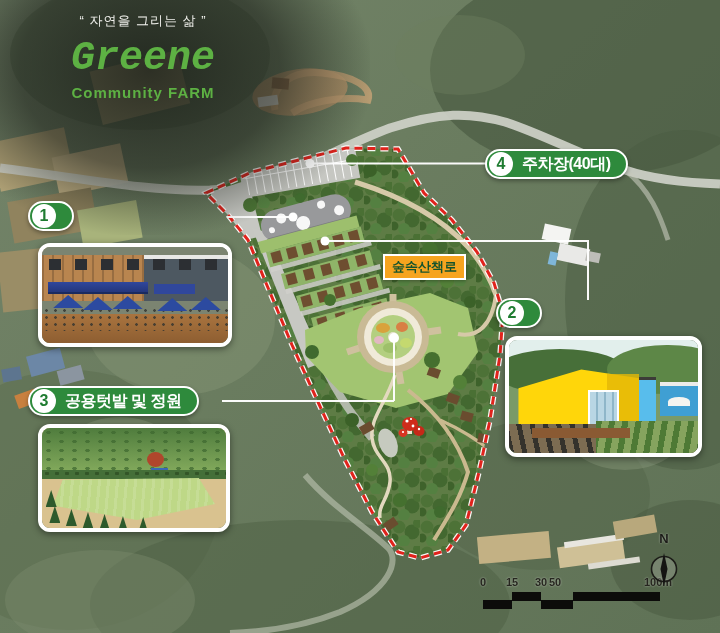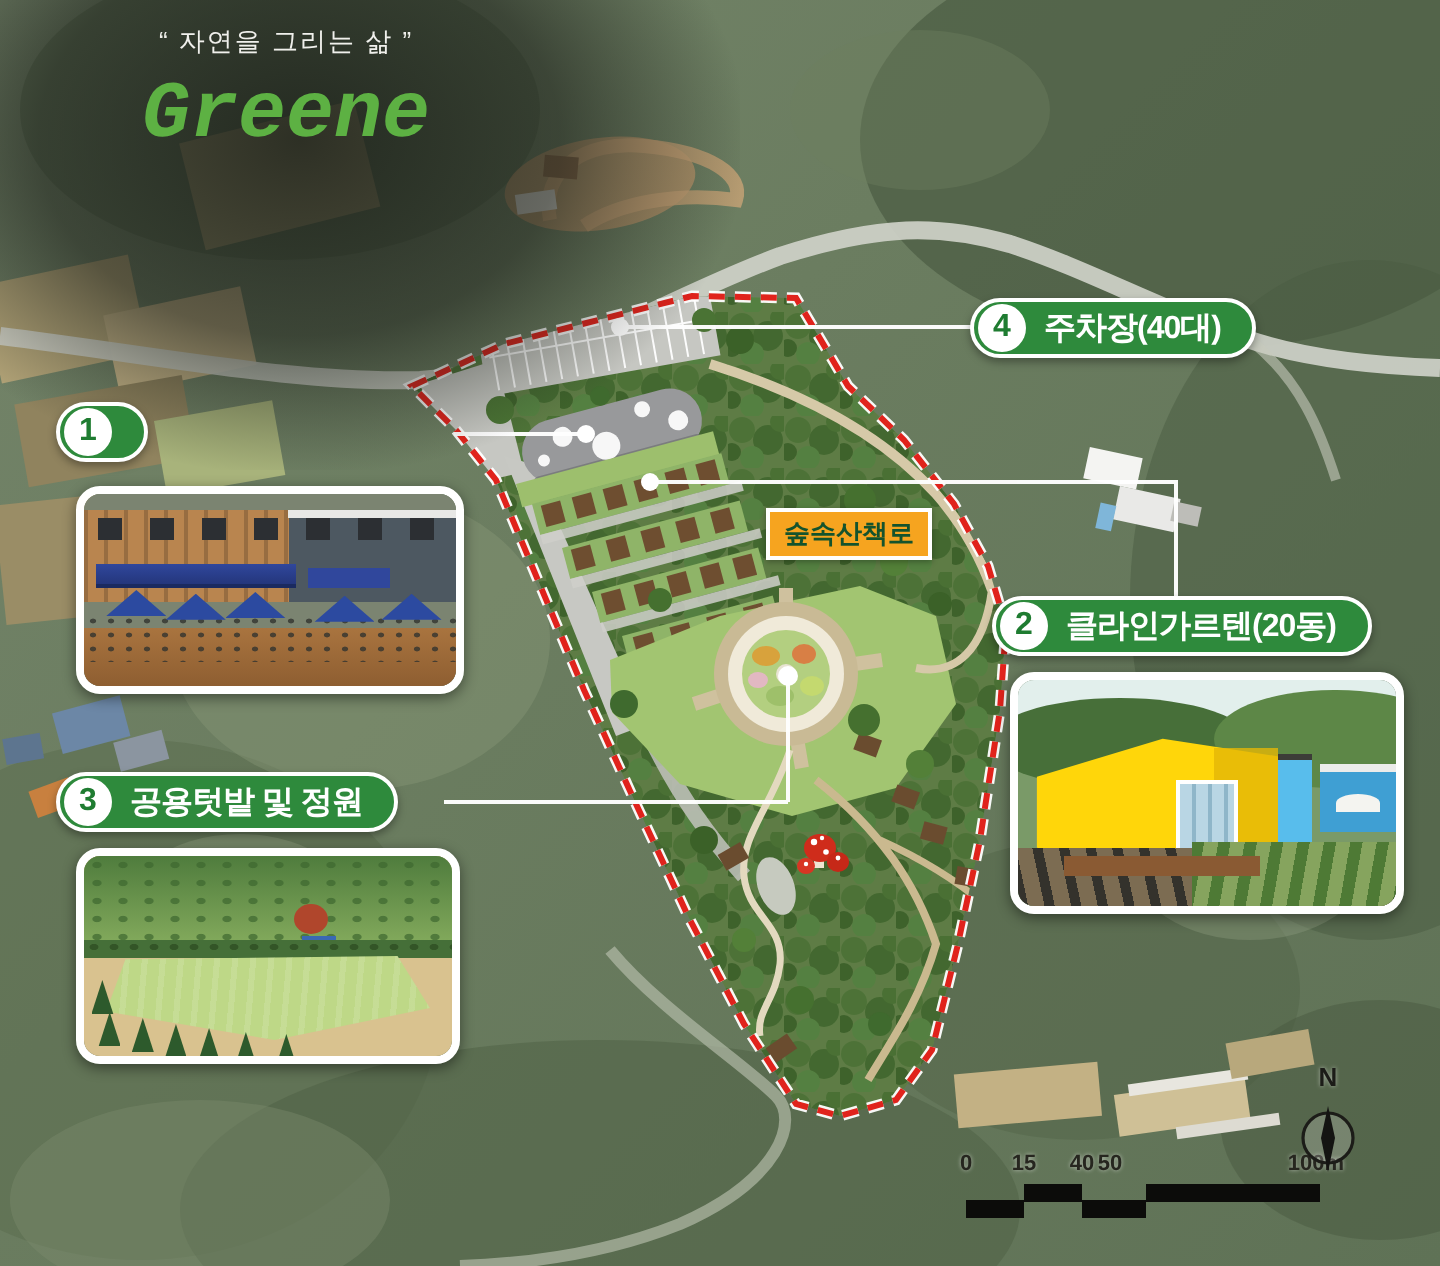--- a/index.html
+++ b/index.html
@@ -321,20 +321,21 @@
       <circle cx="293" cy="217" r="4.5"></circle>
       <circle cx="325" cy="241" r="4.5"></circle>
       <circle cx="394" cy="338" r="5"></circle>
     </g>
   </svg>
 
   <div class="title-shade"></div>
   <div class="header">
     <div class="hdr-quote">“ 자연을 그리는 삶 ”</div>
     <div class="hdr-logo">Greene</div>
+    <div class="hdr-sub">Community FARM</div>
   </div>
 
   <div class="photo" id="photo-1">
     <div class="ph-inner">
       <div class="abs p1-build"></div>
       <div class="abs p1-wood"></div>
       <div class="abs p1-trim"></div>
       <div class="abs p1-win"></div>
       <div class="abs p1-awn1"></div>
       <div class="abs p1-awn2"></div>
@@ -382,37 +383,36 @@
       <div class="abs p3-tree" style="left:52%;top:89%;"></div>
       <div class="abs p3-tree" style="left:2%;top:62%;"></div>
     </div>
   </div>
 
   <div class="callout" id="callout-1">
     <span class="num">1</span>
   </div>
   <div class="callout" id="callout-2">
     <span class="num">2</span>
-    <span class="lbl">클라인가르텐(20동)</span>
   </div>
   <div class="callout" id="callout-3">
     <span class="num">3</span>
     <span class="lbl">공용텃밭 및 정원</span>
   </div>
   <div class="callout" id="callout-4">
     <span class="num">4</span>
     <span class="lbl">주차장(40대)</span>
   </div>
 
   <div class="trail-tag">숲속산책로</div>
 
   <div>
     <span class="tick" style="left:483px;top:576px;">0</span>
     <span class="tick" style="left:512px;top:576px;">15</span>
-    <span class="tick" style="left:541px;top:576px;">40</span>
+    <span class="tick" style="left:541px;top:576px;">30</span>
     <span class="tick" style="left:555px;top:576px;">50</span>
     <span class="tick" style="left:658px;top:576px;">100m</span>
     <div class="sb" style="left:483px;top:600px;width:29px;"></div>
     <div class="sb" style="left:512px;top:592px;width:29px;"></div>
     <div class="sb" style="left:541px;top:600px;width:32px;"></div>
     <div class="sb" style="left:573px;top:592px;width:87px;"></div>
   </div>
 
   <div class="compass">
     <div class="n">N</div>

